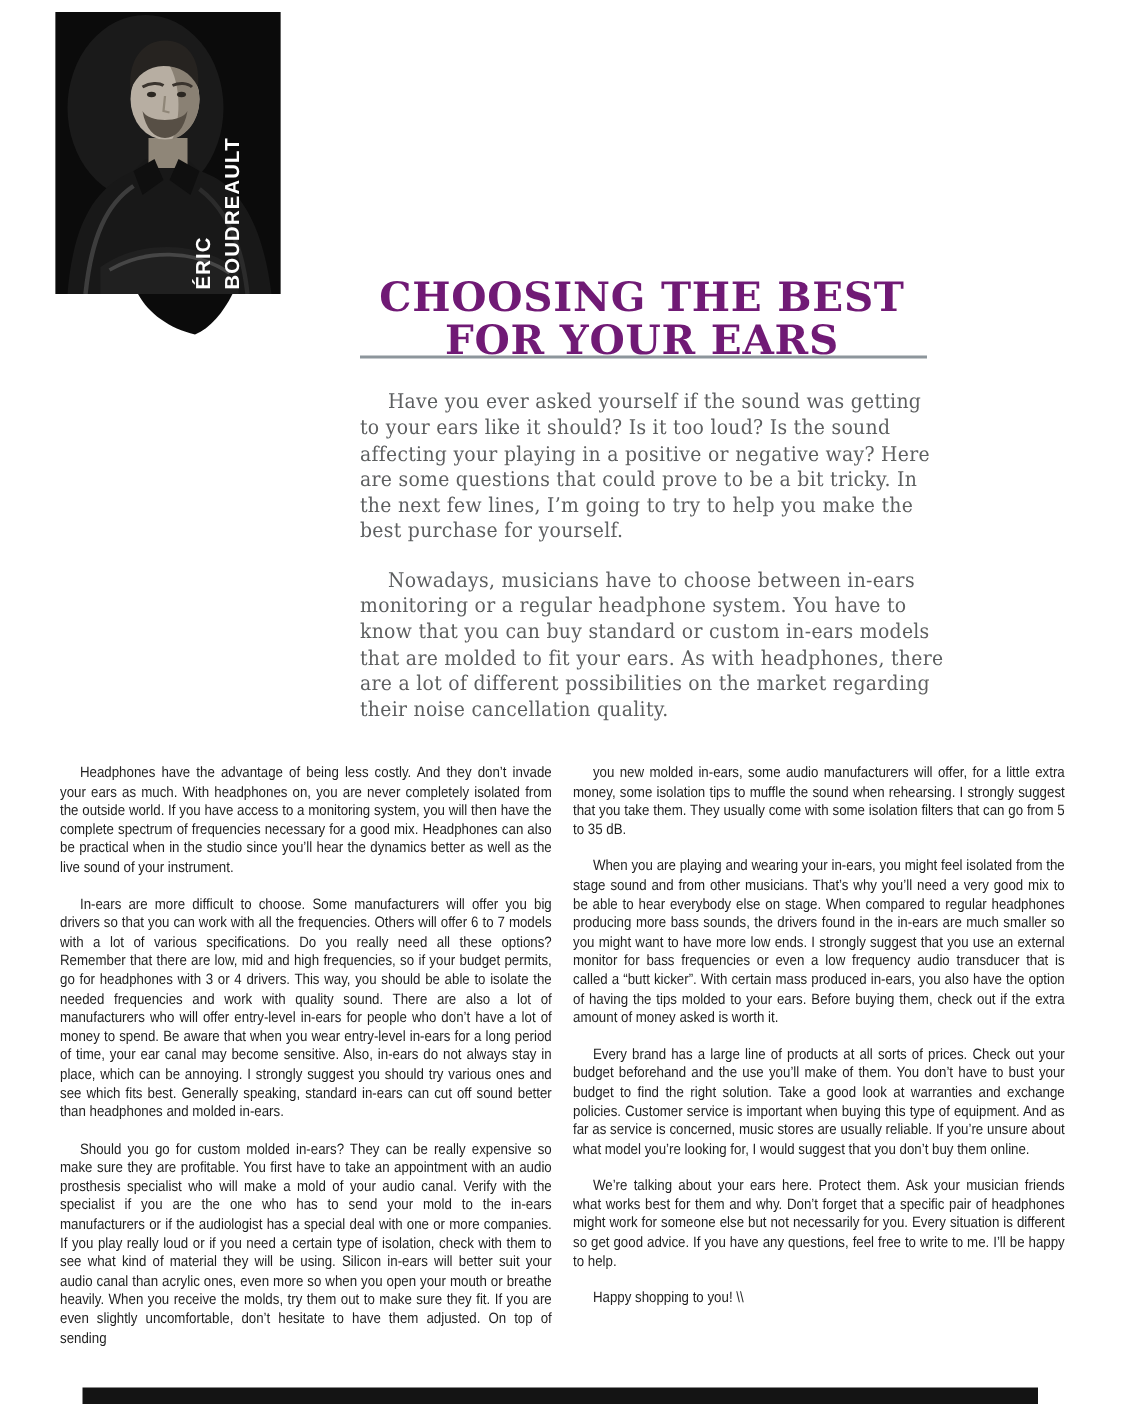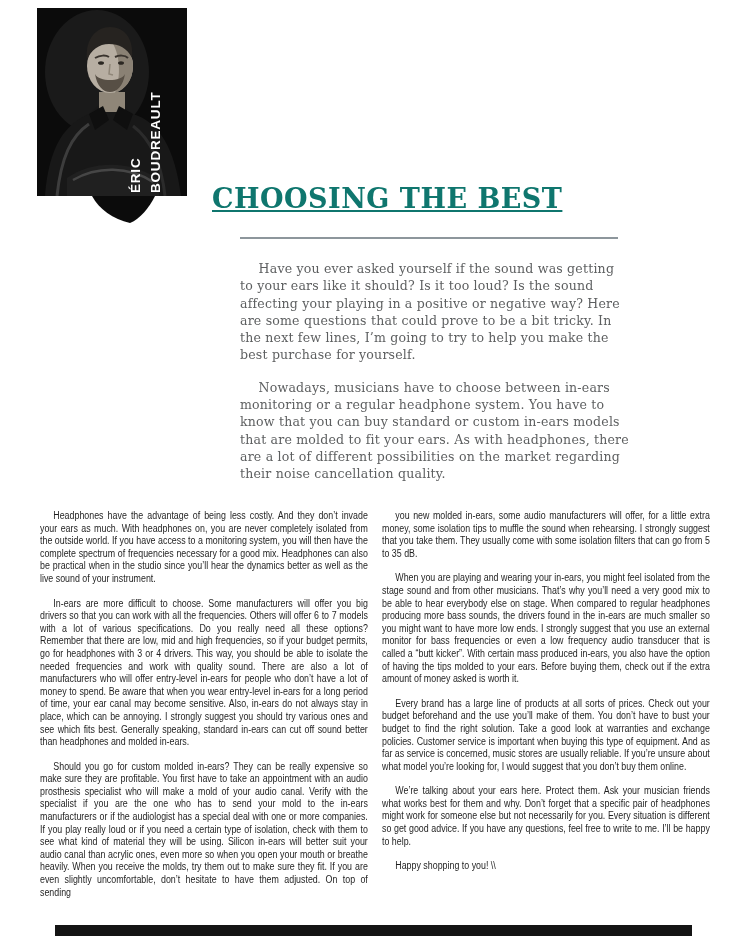--- a/index.html
+++ b/index.html
@@ -19,23 +19,23 @@
     writing-mode:vertical-rl; transform:rotate(180deg);
     color:#ffffff; font-weight:bold; font-size:13.5px;
     letter-spacing:0.8px; line-height:1.45; white-space:nowrap;
   }
   .author-name span { display:block; }
   .photo-tail { position:absolute; left:37px; top:196px; }
 
   
   .title {
     position:absolute; left:212px; top:166px; width:432px;
-    font-family:"DejaVu Serif", serif;
+    text-align:center; font-family:"DejaVu Serif", serif;
     font-weight:700; font-size:27px; line-height:29px;
-    color:#0f766e; letter-spacing:0.5px;text-decoration:underline;
+    color:#701a75; letter-spacing:0.5px;
   }
   .title span { display:block; }
   .title-rule {
     position:absolute; left:240px; top:237px; width:378px; height:2px;
     background:#8d969c;
   }
 
   
   .intro {
     position:absolute; left:240px; top:260px; width:420px;
@@ -94,20 +94,21 @@
       <span>ÉRIC</span>
       <span>BOUDREAULT</span>
     </div>
   </div>
   <svg class="photo-tail" width="150" height="28" viewBox="0 0 150 28" aria-hidden="true">
     <path d="M55,0 C62,13 76,23 93,27 C103,23 112,12 118,0 Z" fill="#0b0b0b"></path>
   </svg>
 
   <h1 class="title">
     <span>CHOOSING THE BEST</span>
+    <span>FOR YOUR EARS</span>
   </h1>
   <div class="title-rule"></div>
 
   <div class="intro">
     <p>Have you ever asked yourself if the sound was getting to your ears like it should? Is it too loud? Is the sound affecting your playing in a positive or negative way? Here are some questions that could prove to be a bit tricky. In the next few lines, I’m going to try to help you make the best purchase for yourself.</p>
     <p>Nowadays, musicians have to choose between in-ears monitoring or a regular headphone system. You have to know that you can buy standard or custom in-ears models that are molded to fit your ears. As with headphones, there are a lot of different possibilities on the market regarding their noise cancellation quality.</p>
   </div>
 
   <div class="col col-left">
     <div class="condensed">

